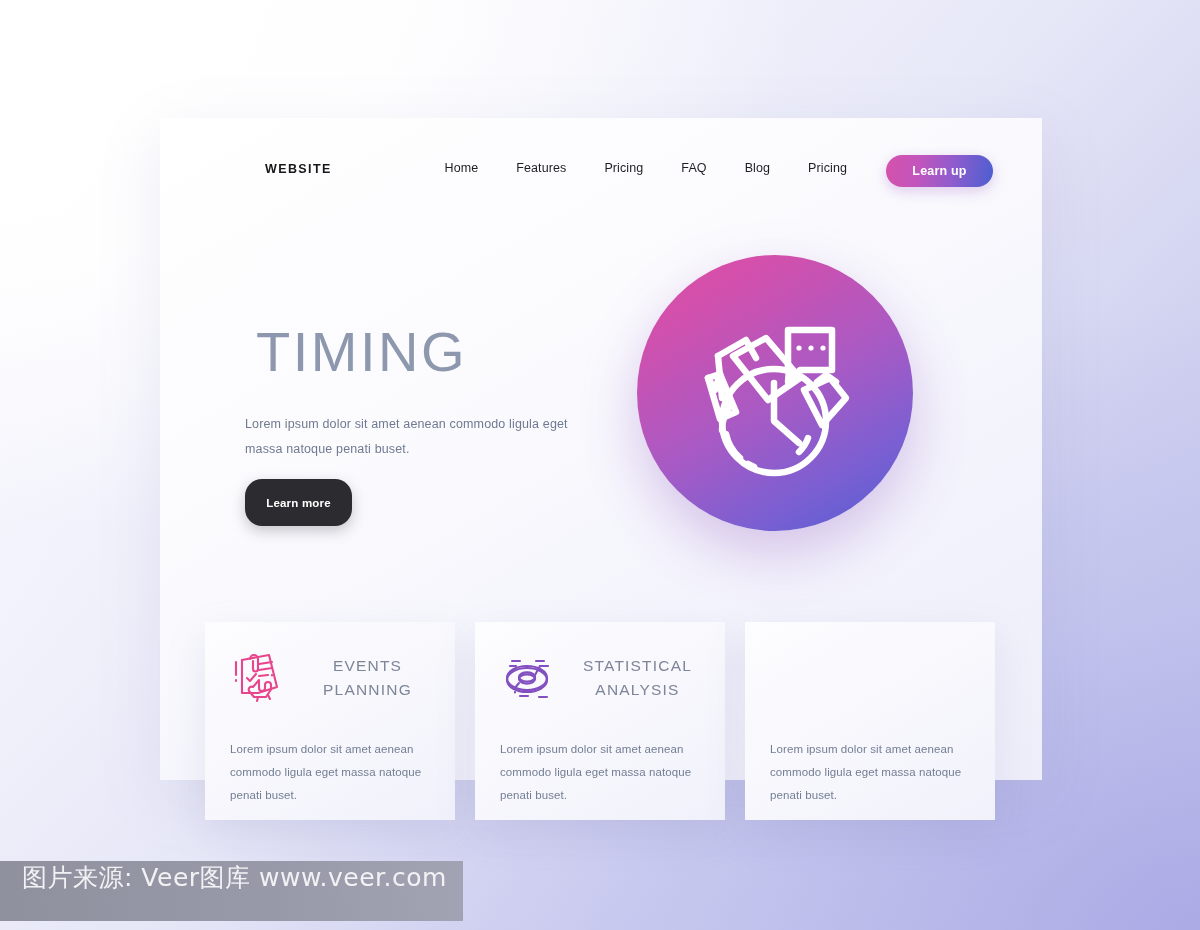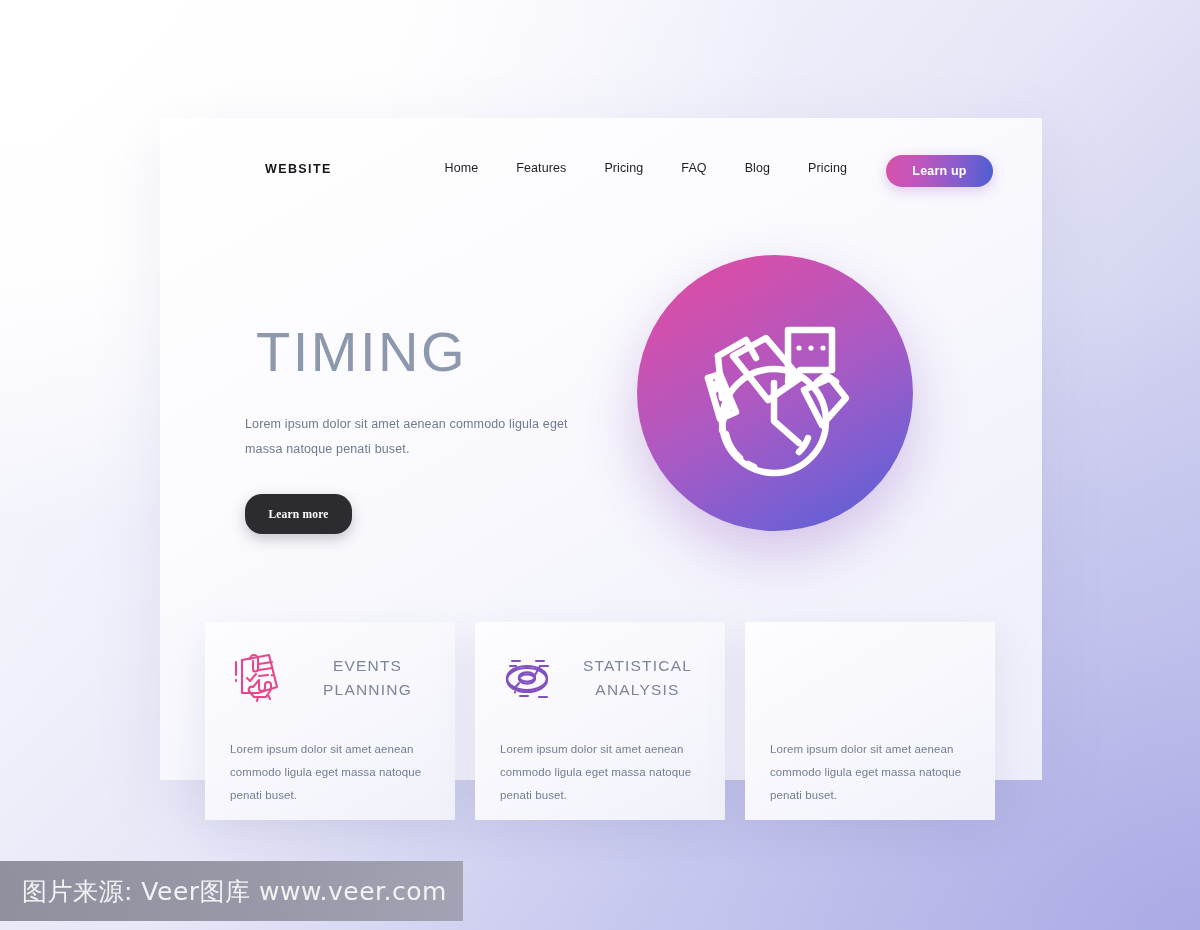--- a/index.html
+++ b/index.html
@@ -107,28 +107,28 @@
   #hero-desc {
     margin: 32px 0 0 0;
     font-size: 12.5px;
     line-height: 2.0;
     color: #6f7a90;
     letter-spacing: 0.15px;
   }
   #learn-more-btn {
     position: absolute;
     left: 0;
-    top: 181px;
+    top: 166px;
     width: 107px;
-    height: 40px;
+    height: 47px;
     border: none;
     border-radius: 17px;
     background: #2c2c30;
     color: #ffffff;
-    font-family: Liberation Serif, serif;
+    font-family: Liberation Sans, sans-serif;
     font-size: 11.5px;
     font-weight: bold;
     letter-spacing: 0.2px;
     cursor: pointer;
     box-shadow: 0 5px 14px rgba(40,40,60,0.25);
   }
 
   
   #hero-circle {
     position: absolute;
@@ -197,21 +197,20 @@
 
   
   #watermark {
     position: absolute;
     left: 0;
     top: 861px;
     width: 463px;
     height: 60px;
     background: linear-gradient(90deg, rgba(130,132,146,0.88) 0%, rgba(140,142,156,0.86) 60%, rgba(152,154,168,0.84) 100%);
     display: flex;
-    align-items: center;
   }
   #watermark-text {
     color: #f2f2f5;
     font-size: 25px;
     letter-spacing: 0.5px;
     padding-left: 22px;
     font-family: "DejaVu Sans", sans-serif;
   }
 </style>
 </head>

